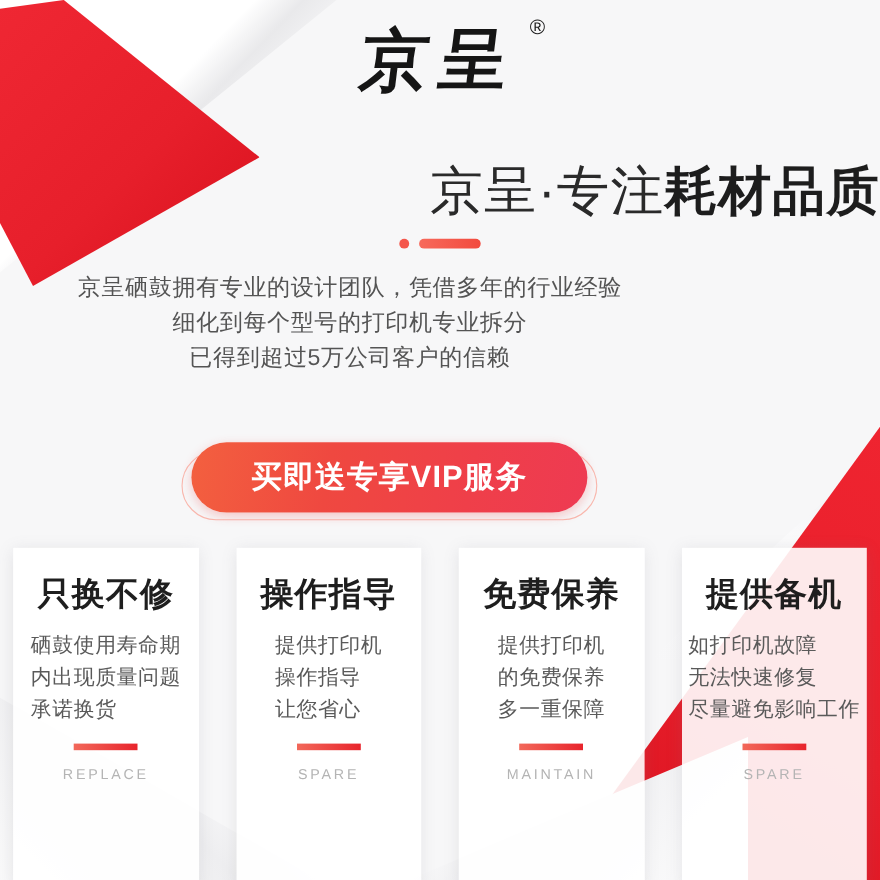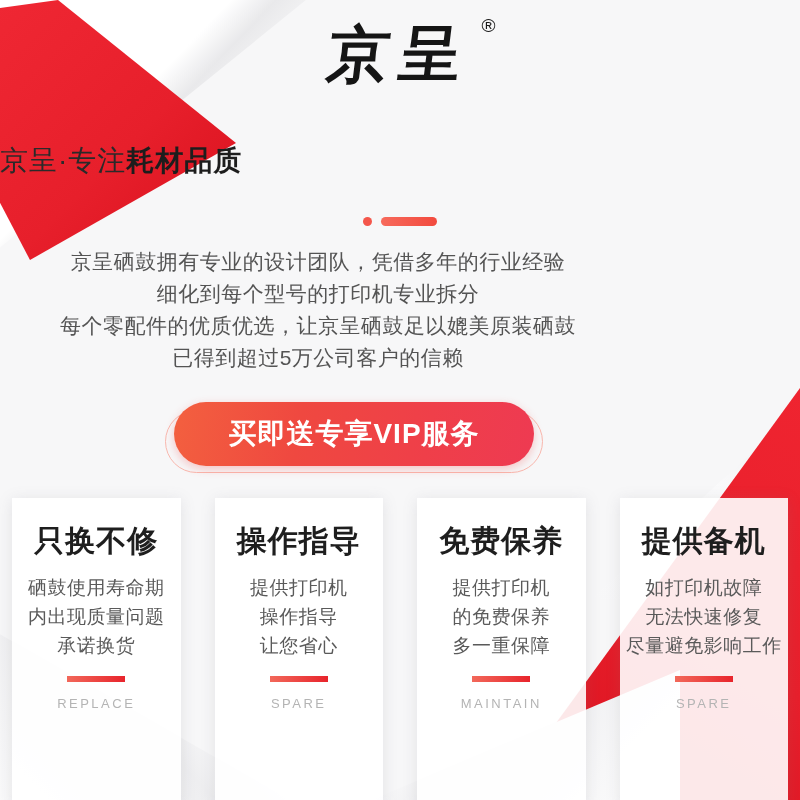--- a/index.html
+++ b/index.html
@@ -74,22 +74,22 @@
   }
   .logo-r{
     position:absolute; top:-6px; right:-30px;
     font-family:"Liberation Sans",sans-serif;
     font-size:19px; font-weight:400; color:#1a1a1a;
     transform:skewX(7deg);
   }
 
   .headline{
     position:absolute; top:142px; left:0; width:800px;
-    text-align:left;
-    font-size:28px; color:#2a2a2a;
+    text-align:right;
+    font-size:48px; color:#2a2a2a;
     letter-spacing:1px; white-space:nowrap;
   }
   .headline .light{ font-weight:400; }
   .headline .heavy{ font-weight:700; color:#1d1d1d; }
 
   .dashes{
     position:absolute; top:217px; left:0; width:800px;
     display:flex; justify-content:center; align-items:center; gap:9px;
   }
   .dash-dot{ width:9px; height:9px; border-radius:50%; background:#f4564b; }
@@ -142,21 +142,21 @@
     background:rgba(255,255,255,.90);
     box-shadow:0 2px 14px rgba(120,120,130,.16);
     display:flex; flex-direction:column; align-items:center;
     padding-top:26px;
   }
   .card-title{
     font-size:30px; font-weight:700; color:#1e1e1e;
     letter-spacing:1px; line-height:1.1;
     margin-bottom:16px;
   }
-  .card-lines{ text-align:center;font-family:Liberation Serif, serif; }
+  .card-lines{ text-align:left;font-family:Liberation Serif, serif; }
   .card-lines span{
     display:block;
     font-size:19px; color:#5a5a5a; font-weight:400;
     line-height:29px; letter-spacing:.5px;
   }
   .card-rule{
     width:58px; height:6px; margin:16px 0 14px;
     background:linear-gradient(90deg,#f2685a 0%,#e8242c 100%);
   }
   .card-en{
@@ -188,21 +188,20 @@
   </div>
 
   <div class="dashes">
     <span class="dash-dot"></span>
     <span class="dash-bar"></span>
   </div>
 
   <div class="paragraph">
     <p>京呈硒鼓拥有专业的设计团队，凭借多年的行业经验</p>
     <p>细化到每个型号的打印机专业拆分</p>
-    <p>每个零配件的优质优选，让京呈硒鼓足以媲美原装硒鼓</p>
     <p>已得到超过5万公司客户的信赖</p>
   </div>
 
   <div class="vip-wrap">
     <div class="vip-outer">
       <span class="vip-ring"></span>
       <div class="vip-pill">买即送专享VIP服务</div>
     </div>
   </div>
 

